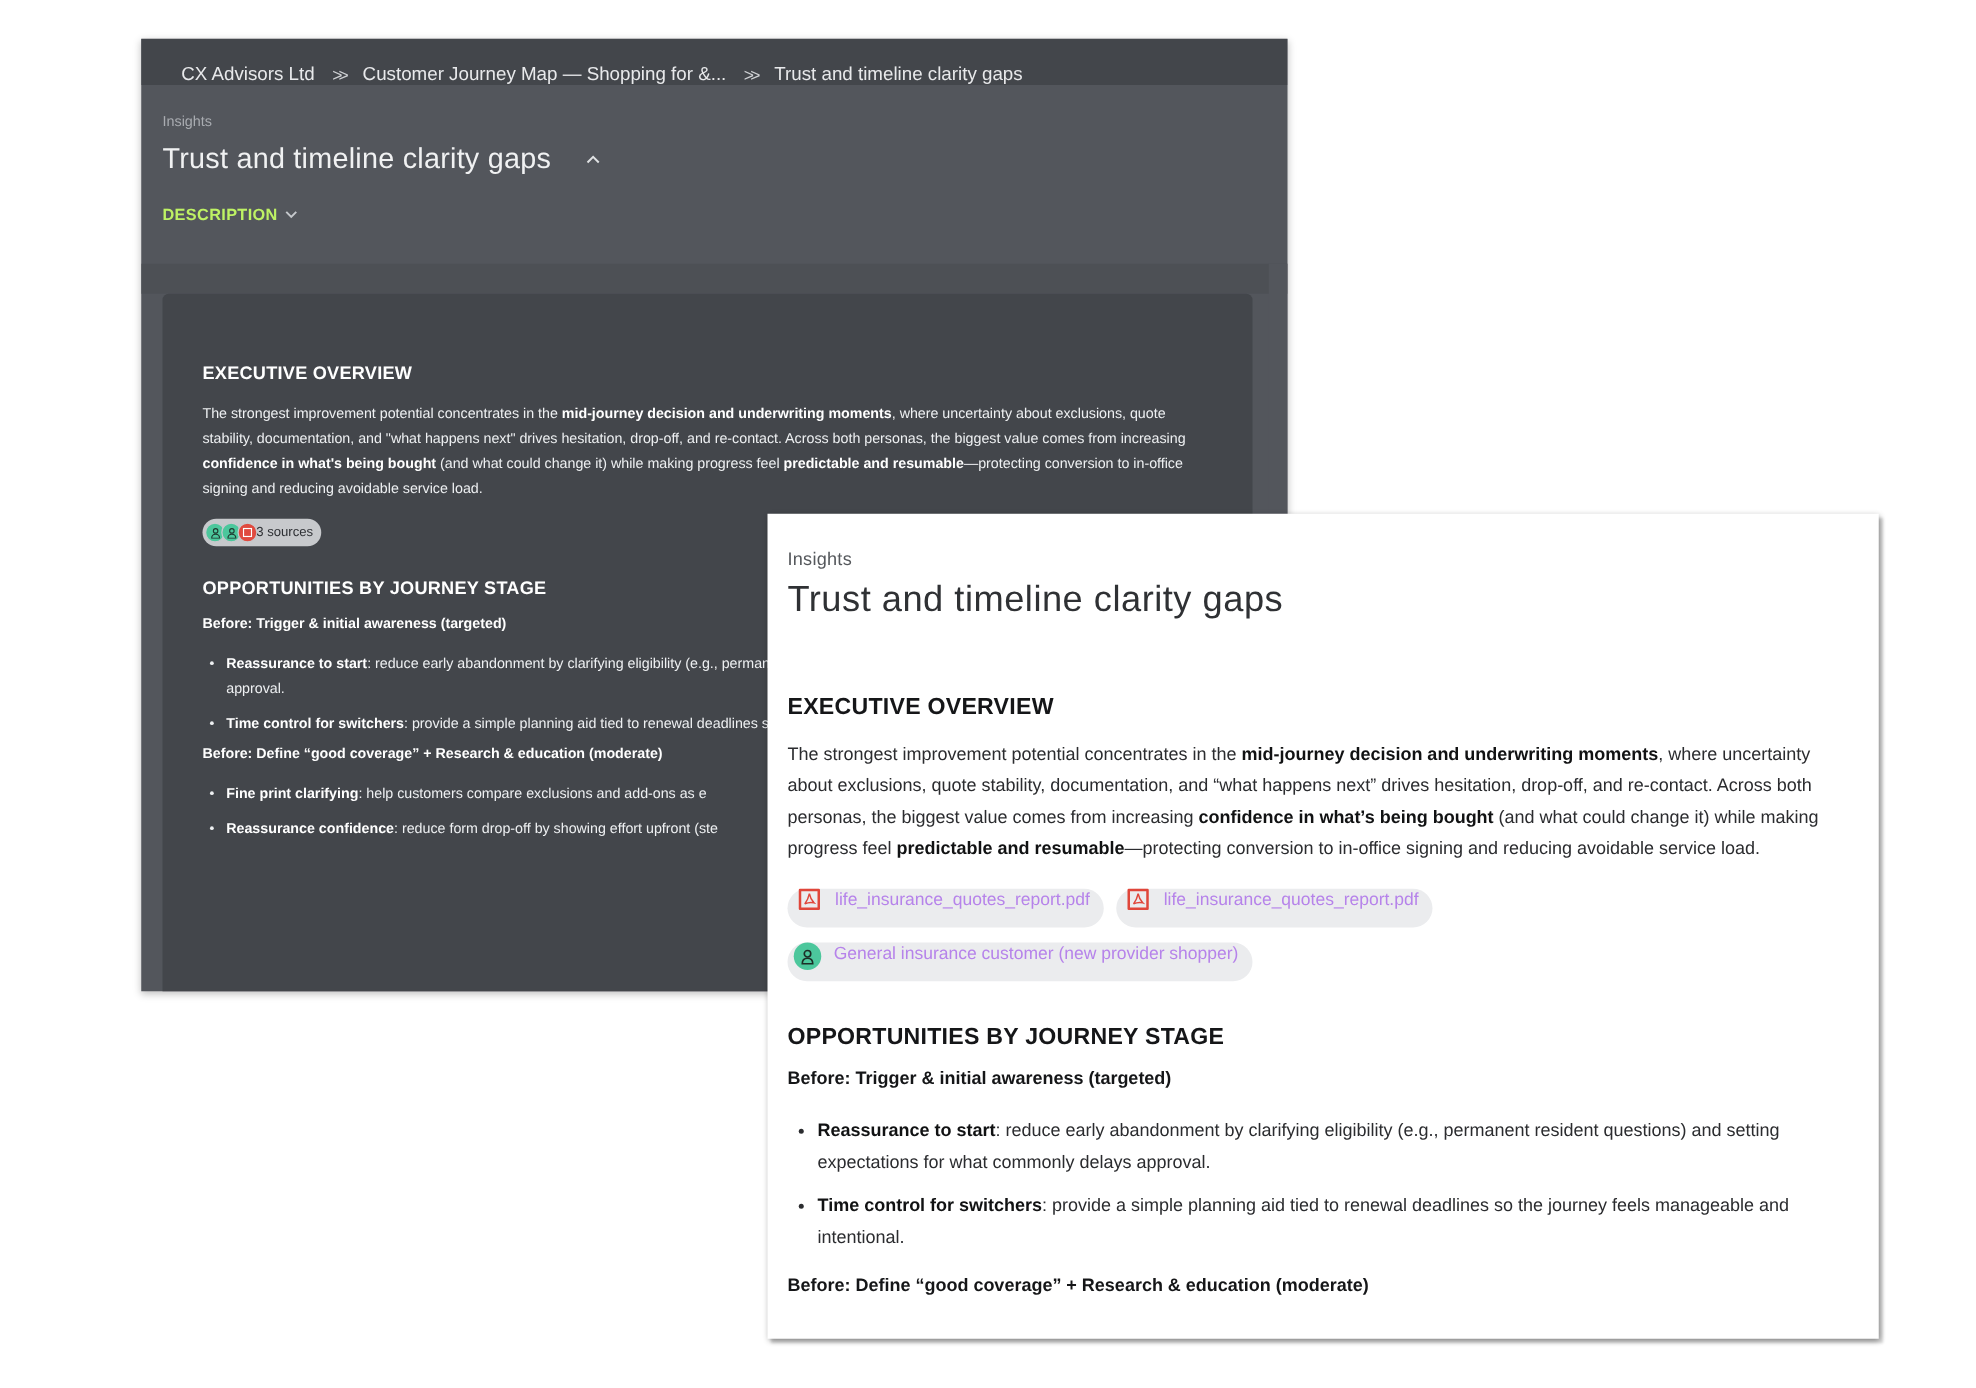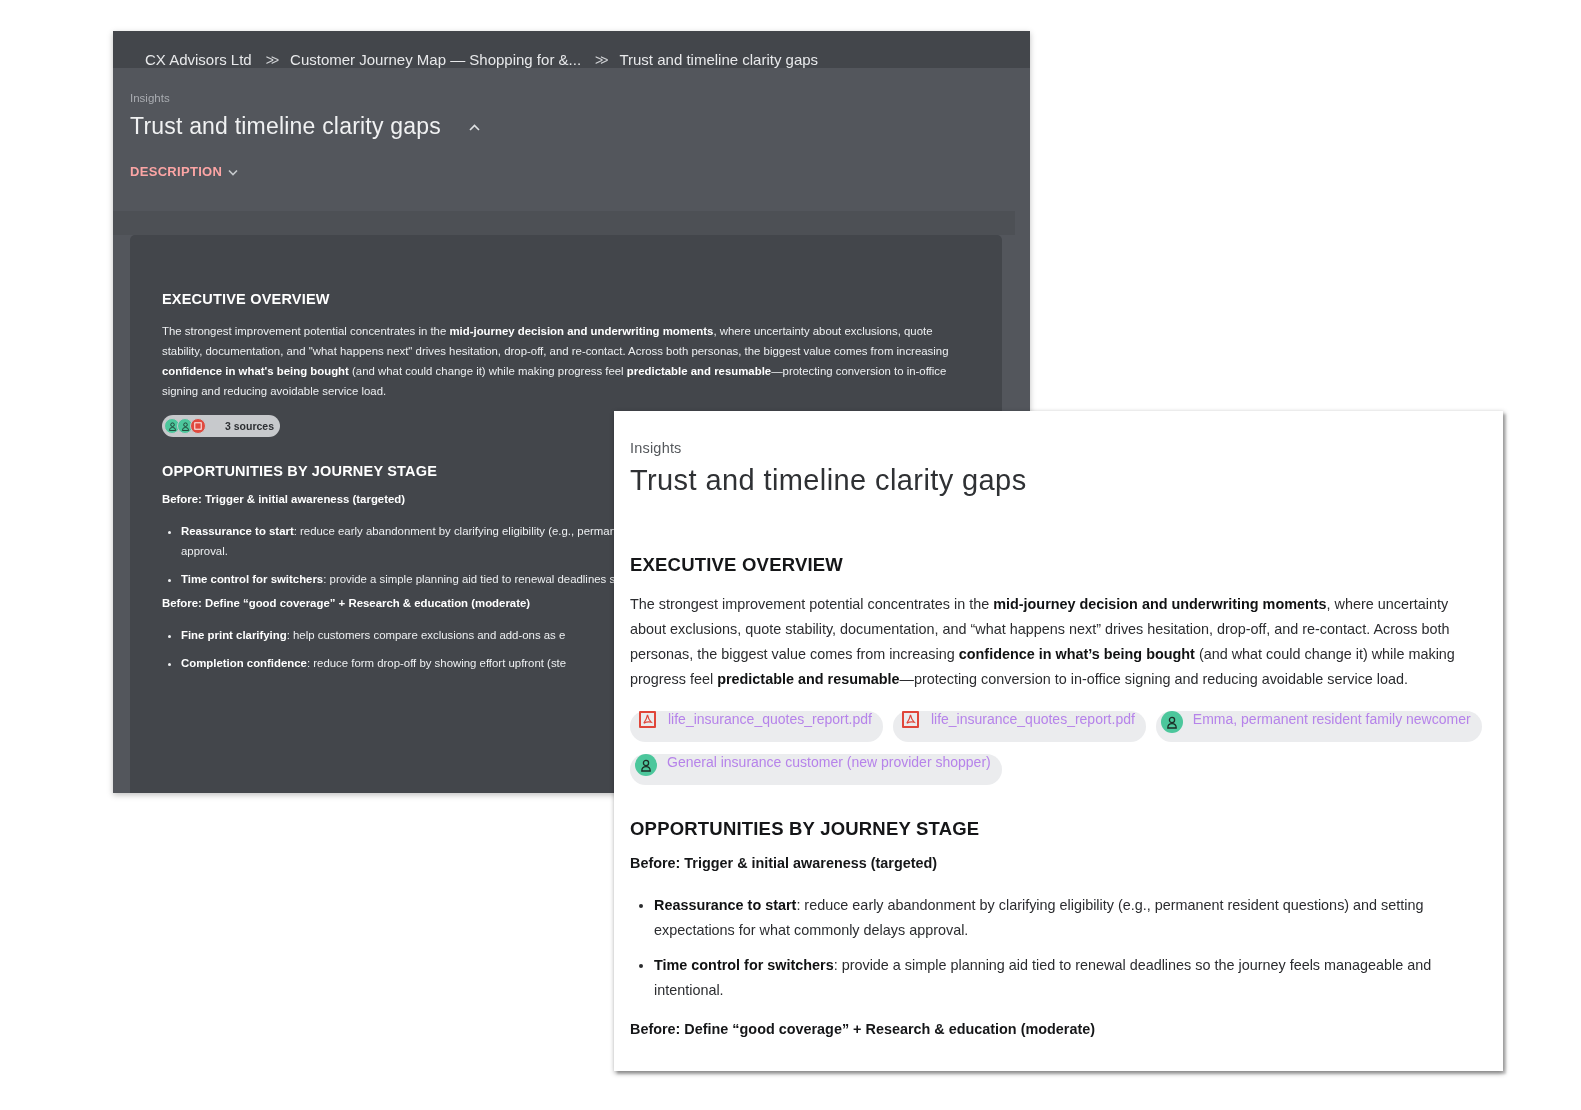--- a/index.html
+++ b/index.html
@@ -20,41 +20,41 @@
     padding-left: 32px; color: #e8e9eb; font-size: 15px;
   }
   .breadcrumb-bar .crumb { white-space: nowrap; }
   .breadcrumb-bar .sep { margin: 0 14px 0 14px; font-size: 14px; letter-spacing: -3px; color: #d0d2d5; }
 
   .dark-header { padding: 22px 17px 0 17px; height: 143px; box-sizing: border-box; }
   .dark-eyebrow { font-size: 11.5px; color: #a9acb1; margin-top: 2px; }
   .dark-title-row { display: flex; align-items: center; margin-top: 9px; }
   .dark-title { font-size: 23px; color: #f0f1f2; font-weight: normal; letter-spacing: 0.2px; }
   .dark-caret { margin-left: 28px; color: #e0e2e4; font-size: 13px; }
-  .dark-desc-row { display: flex; align-items: center; margin-top: 24px; color: #fca5a5; font-size: 13px; font-weight: bold; letter-spacing: 0.3px; }
+  .dark-desc-row { display: flex; align-items: center; margin-top: 24px; color: #bef264; font-size: 13px; font-weight: bold; letter-spacing: 0.3px; }
   .dark-desc-row .chev { margin-left: 6px; font-size: 11px; }
 
   .dark-divider { height: 24px; background: #4d5055; }
   .dark-card {
     position: absolute; left: 17px; top: 204px; width: 872px; height: 600px;
     background: #43464b; border-radius: 5px; padding: 52px 32px 0 32px; box-sizing: border-box;
     color: #f3f4f5;
   }
   .dark-right-strip { position: absolute; left: 902px; top: 180px; width: 15px; height: 600px; background: #53565c; }
   .d-h2 { font-size: 14.5px; font-weight: bold; letter-spacing: 0.2px; margin: 4px 0 14px 0; color: #ffffff; }
   .d-p { font-size: 11.4px; line-height: 20px; margin: 0; color: #eef0f2; width: 810px; }
   .d-p b { color: #ffffff; }
   .d-sources {
     display: inline-flex; align-items: center; margin-top: 14px; background: #c7c9cc;
     border-radius: 11px; height: 22px; padding: 0 6px 0 2px; color: #2d2f33; font-size: 10.5px;
   }
   .d-sources .av { width: 14px; height: 14px; border-radius: 50%; display: inline-flex; align-items: center; justify-content: center; font-size: 9px; margin-right: -3px; border: 1px solid #c7c9cc; }
   .d-sources .av.green { background: #4cc79c; color: #1f3a30; }
   .d-sources .av.red { background: #e04a3f; color: #fff; }
-  .d-sources .lbl { margin-left: 22px; font-weight: bold; }
+  .d-sources .lbl { margin-left: 2px; }
   .d-h3 { font-size: 11.4px; font-weight: bold; margin: 14px 0 0 0; color: #ffffff; }
   .d-ul { margin: 16px 0 0 0; padding-left: 19px; font-size: 11.4px; line-height: 20px; width: 820px; }
   .d-ul li { margin-bottom: 8px; color: #eef0f2; }
   .d-ul li b { color: #ffffff; }
 
   
   .light-panel {
     position: absolute; left: 614px; top: 411px; width: 889px; height: 660px;
     background: #ffffff; overflow: hidden;
     box-shadow: 1px 2px 5px rgba(0,0,0,0.45), 3px 3px 2px rgba(0,0,0,0.15);
@@ -149,21 +149,21 @@
     <div class="d-h3">Before: Trigger &amp; initial awareness (targeted)</div>
     <ul class="d-ul">
       <li><b>Reassurance to start</b><span>: reduce early abandonment by clarifying eligibility (e.g., permanent resident questions) and setting expectations for what commonly delays approval.</span></li>
       <li><b>Time control for switchers</b><span>: provide a simple planning aid tied to renewal deadlines so the journey feels manageable and intentional.</span></li>
     </ul>
 
     <div class="d-h3" style="margin-top:6px;">Before: Define “good coverage” + Research &amp; education (moderate)</div>
 
     <ul class="d-ul">
       <li><b>Fine print clarifying</b><span>: help customers compare exclusions and add-ons as e</span></li>
-      <li><b>Completion confidence</b><span>: reduce form drop-off by showing effort upfront (ste</span></li>
+      <li><b>Reassurance confidence</b><span>: reduce form drop-off by showing effort upfront (ste</span></li>
     </ul>
   </div>
   <div class="dark-right-strip"></div>
 </div>
 
 <div class="light-panel">
   <div class="l-eyebrow">Insights</div>
   <div class="l-title">Trust and timeline clarity gaps</div>
 
   <div class="l-h2">EXECUTIVE OVERVIEW</div>
@@ -178,29 +178,20 @@
       </span>
       <span>life_insurance_quotes_report.pdf</span>
     </div>
     <div class="chip">
       <span class="pdf-icon">
         <svg width="11" height="11" viewBox="0 0 12 12">
             <path d="M2 10 Q5 6 6 1 Q7 6 10 9 Q6 8 2 10 Z" stroke="#e0463a" stroke-width="1.3" fill="none"></path>
           </svg>
       </span>
       <span>life_insurance_quotes_report.pdf</span>
-    </div>
-    <div class="chip">
-      <span class="person-icon">
-        <svg width="12" height="13" viewBox="0 0 12 13">
-            <circle cx="6" cy="4" r="2.6" stroke="#1c2e27" fill="none" stroke-width="1.3"></circle>
-            <path d="M1.8 12 Q1.8 7.6 6 7.6 Q10.2 7.6 10.2 12 Z" stroke="#1c2e27" fill="none" stroke-width="1.3"></path>
-          </svg>
-      </span>
-      <span>Emma, permanent resident family newcomer</span>
     </div>
     <div class="chip">
       <span class="person-icon">
         <svg width="12" height="13" viewBox="0 0 12 13">
             <circle cx="6" cy="4" r="2.6" stroke="#1c2e27" fill="none" stroke-width="1.3"></circle>
             <path d="M1.8 12 Q1.8 7.6 6 7.6 Q10.2 7.6 10.2 12 Z" stroke="#1c2e27" fill="none" stroke-width="1.3"></path>
           </svg>
       </span>
       <span>General insurance customer (new provider shopper)</span>
     </div>

